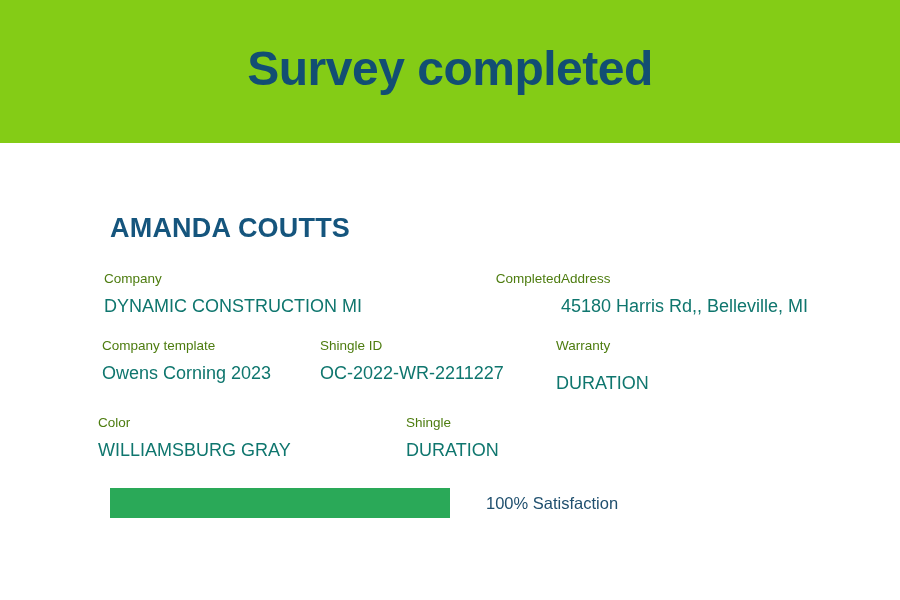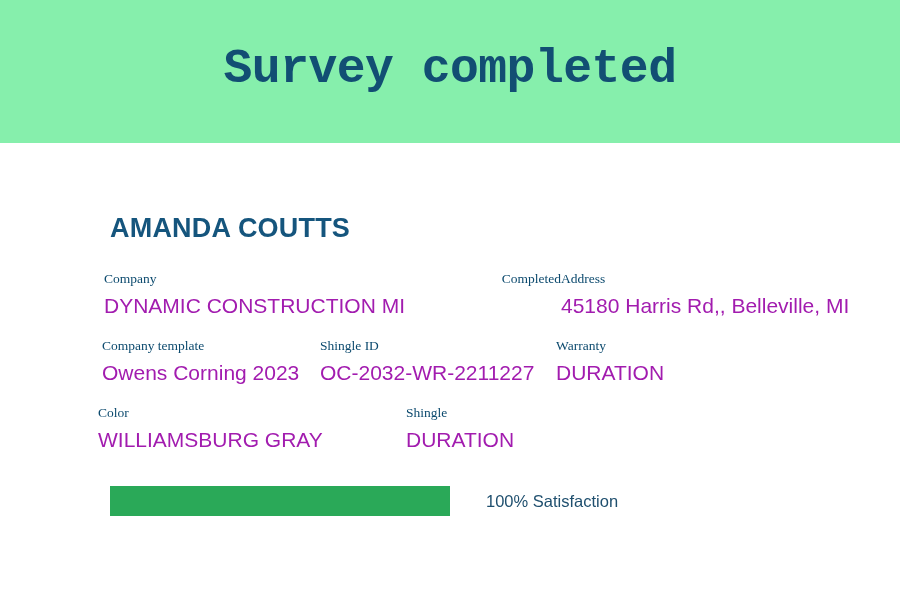--- a/index.html
+++ b/index.html
@@ -66,50 +66,49 @@
     align-items: flex-start;
     margin-bottom: 21px;
   }
 
   .field {
     display: flex;
     flex-direction: column;
   }
   .field-label {
     font-size: 13.5px;
-    color: #0c4a6e;
+    color: #4d7c0f;
     line-height: 18px;
     margin-bottom: 8px;
     font-weight: normal;
-    font-family: Liberation Serif, serif;
   }
   .field-value {
-    font-size: 21px;
-    color: #a21caf;
+    font-size: 18px;
+    color: #0f766e;
     line-height: 20px;
     white-space: nowrap;
   }
 
   
   .row1 .col1 { width: 313px; padding-left: 6px; }
   .row1 .col2 { width: 144px; align-items: flex-end; }
   .row1 .col3 { width: 320px; }
 
   .row2 .col1 { width: 218px; padding-left: 4px; }
   .row2 .col2 { width: 236px; }
-  .row2 .col3 { width: 300px; }
+  .row2 .col3 { width: 300px; gap: 10px; }
 
   .row3 .col1 { width: 140px; padding-left: 8px; }
   .row3 .col2 { width: 300px; }
 
   
   .satisfaction {
     display: flex;
     align-items: center;
-    margin-top: 36px;
+    margin-top: 28px;
     padding-left: 12px;
   }
   .bar-track {
     width: 340px;
     height: 30px;
     background: #f3f4f7;
     position: relative;
     overflow: hidden;
   }
   .bar-fill {
@@ -126,21 +125,21 @@
     margin-left: 36px;
     font-size: 16.5px;
     color: #1f4f6e;
   }
 </style>
 </head>
 <body>
 
 <div class="page">
 
-  <div class="header-band" style="background: #86efac; font-family: Liberation Mono, monospace;">
+  <div class="header-band" style="background: #84cc16;">
     <h1 class="header-title" style="color: rgb(18, 78, 115);">Survey completed</h1>
   </div>
 
   <div class="content">
 
     <h2 class="customer-name">AMANDA COUTTS</h2>
 
     <div class="fields">
 
       <div class="field-row row1">
@@ -157,21 +156,21 @@
         </div>
       </div>
 
       <div class="field-row row2">
         <div class="field col1">
           <span class="field-label">Company template</span>
           <span class="field-value">Owens Corning 2023</span>
         </div>
         <div class="field col2">
           <span class="field-label">Shingle ID</span>
-          <span class="field-value">OC-2032-WR-2211227</span>
+          <span class="field-value">OC-2022-WR-2211227</span>
         </div>
         <div class="field col3">
           <span class="field-label">Warranty</span>
           <span class="field-value">DURATION</span>
         </div>
       </div>
 
       <div class="field-row row3">
         <div class="field col2">
           <span class="field-label">Color</span>

